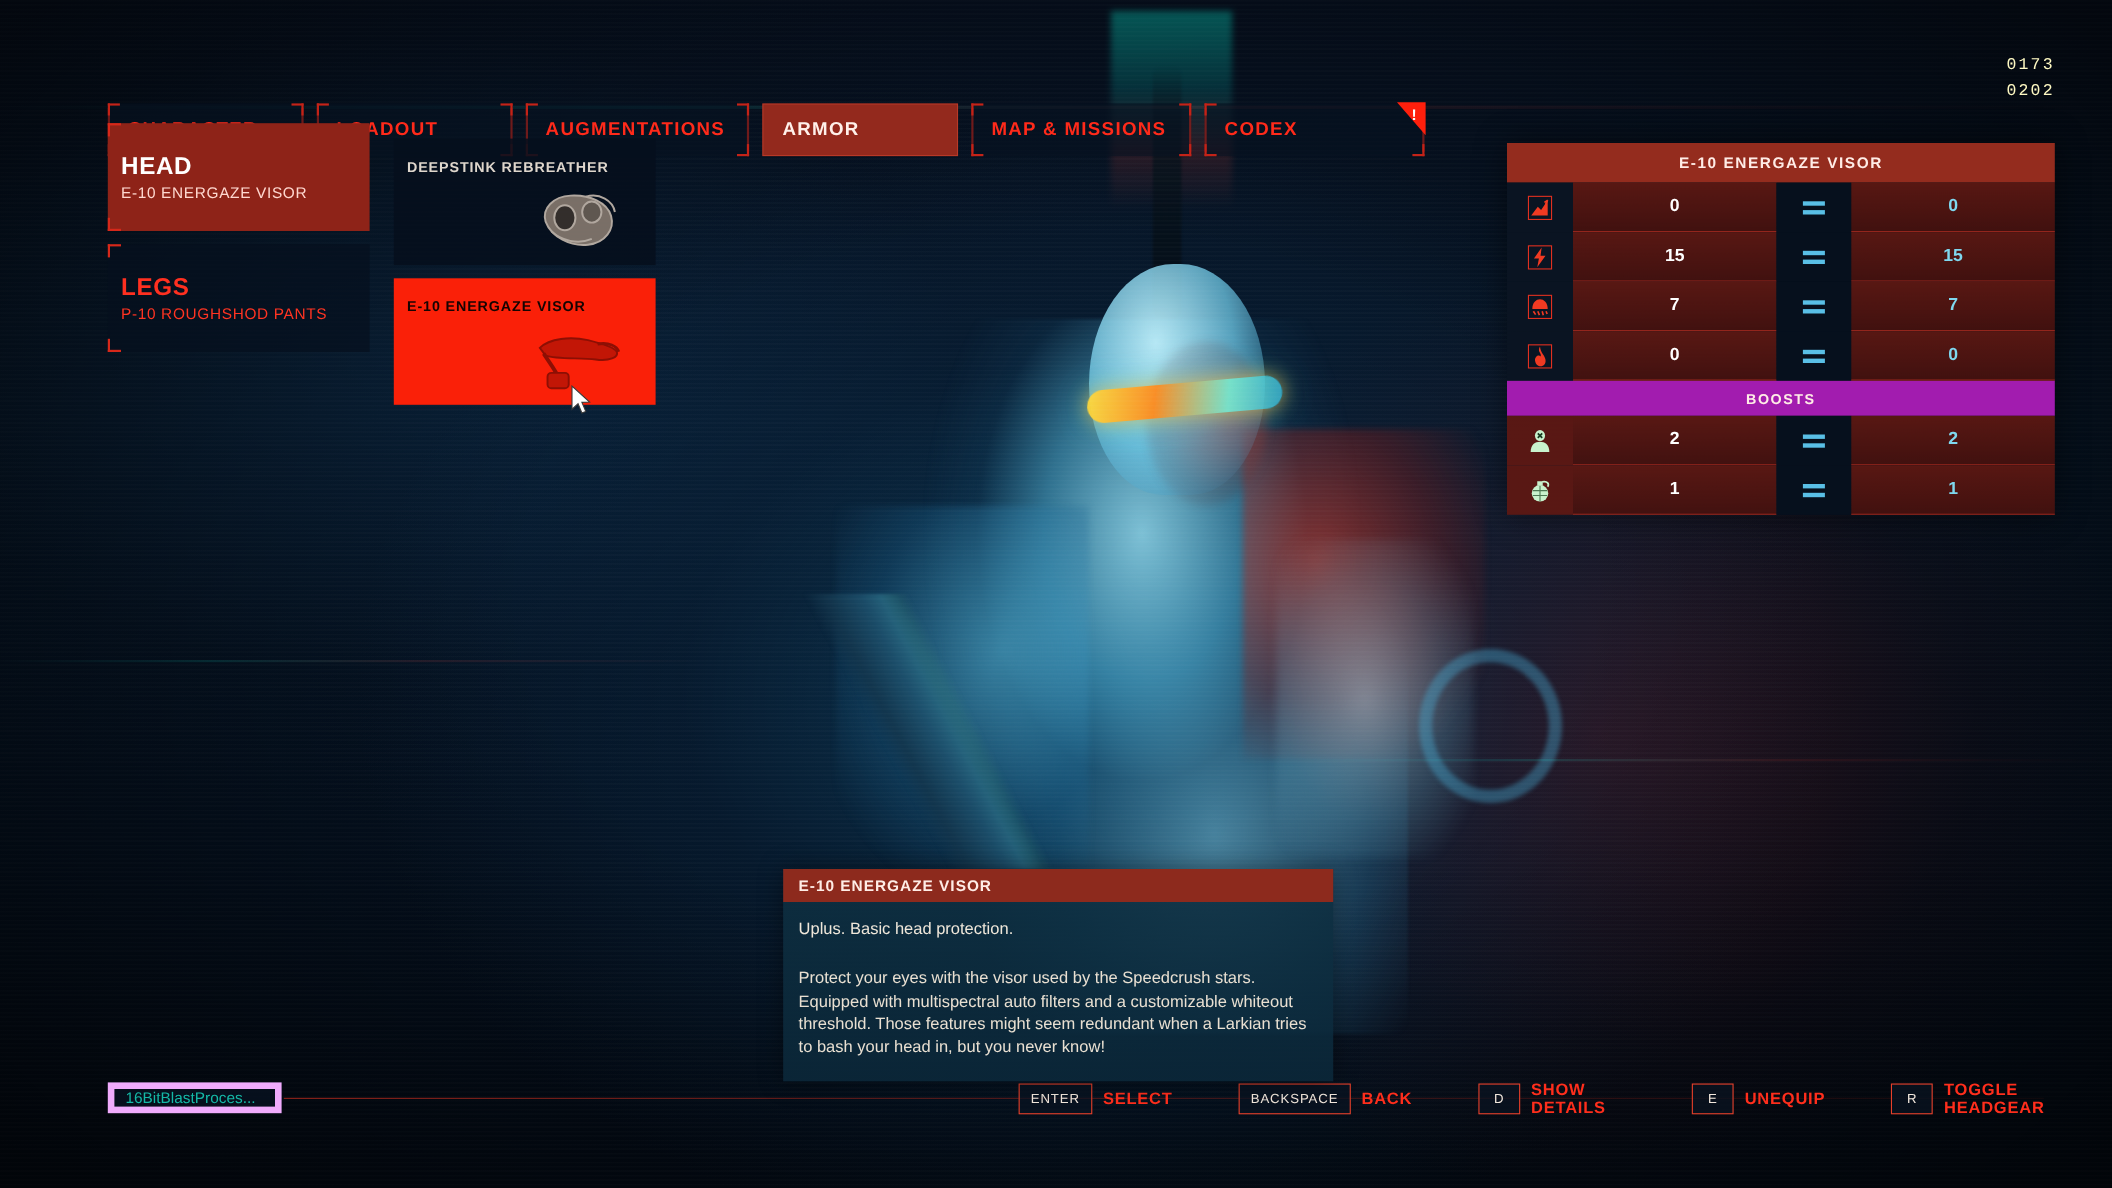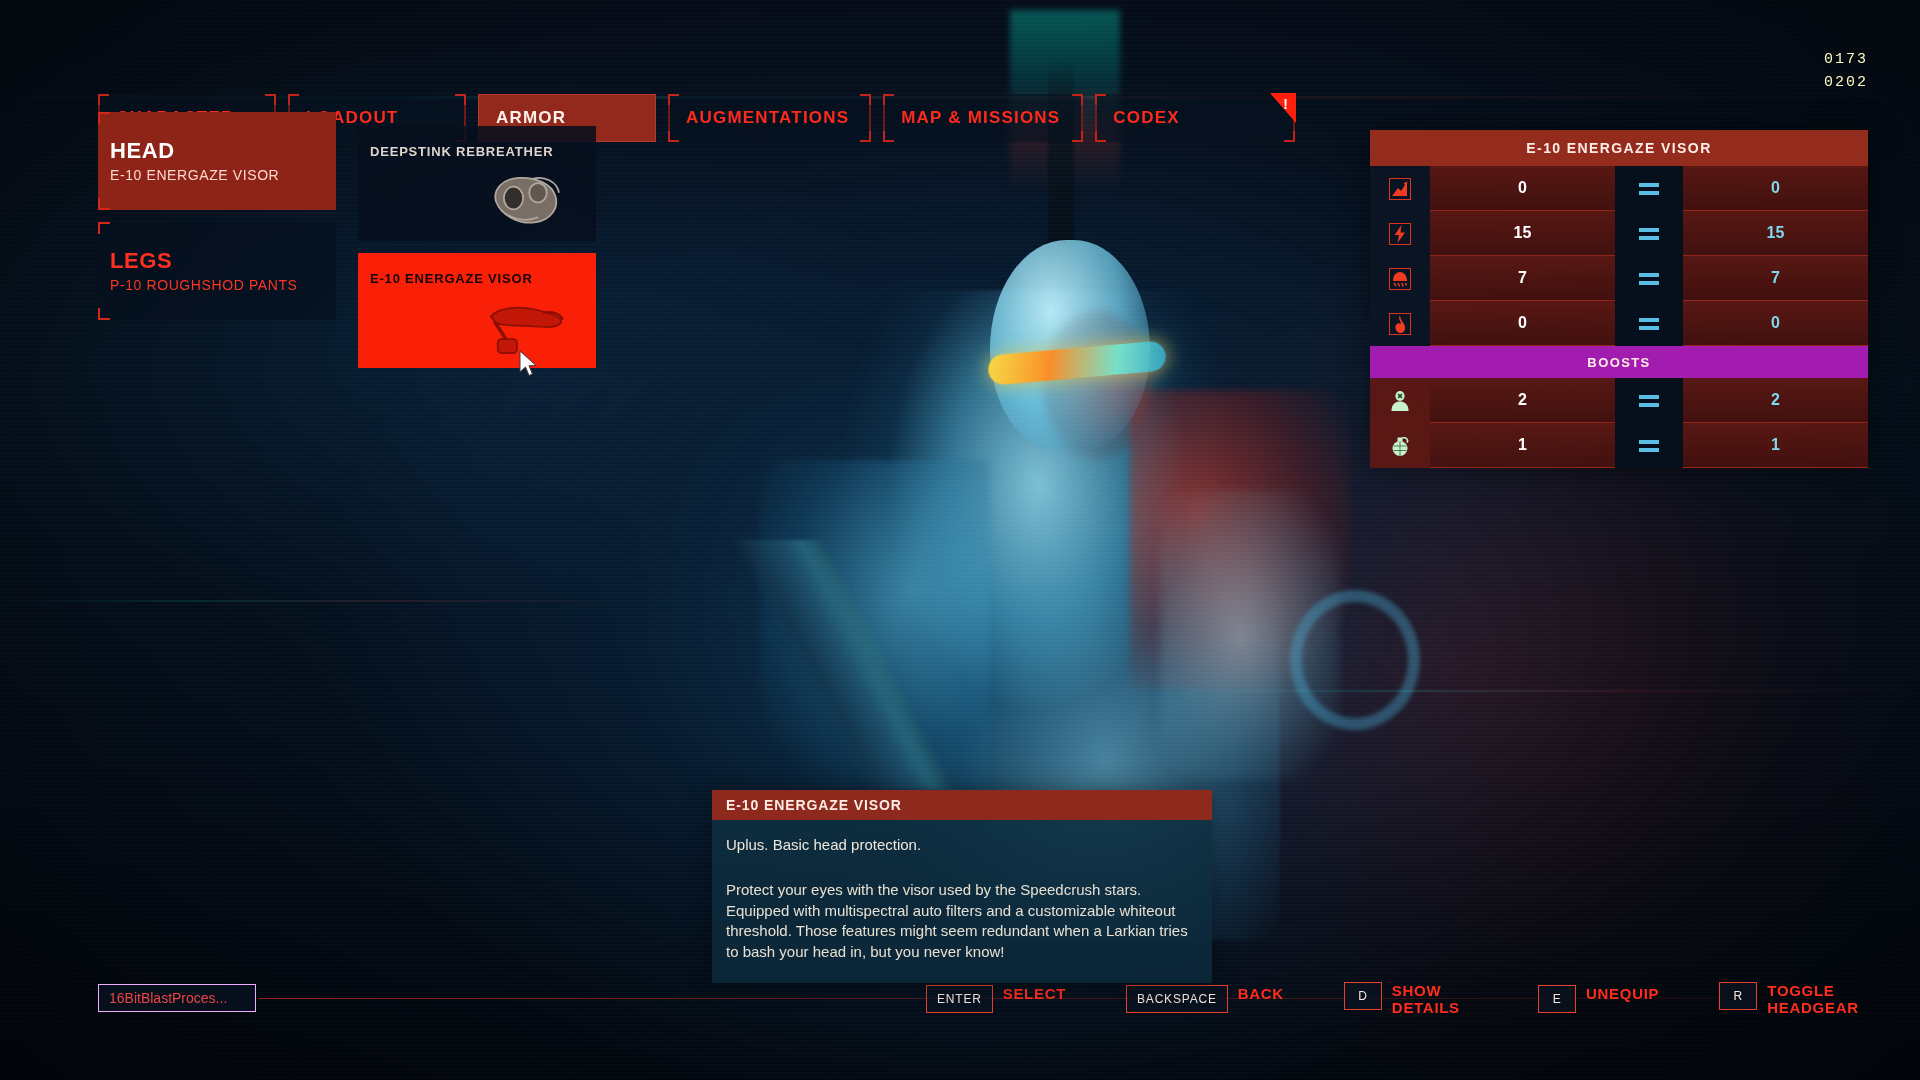--- a/index.html
+++ b/index.html
@@ -314,35 +314,35 @@
   }
 
   
   .bottom-bar {
     position: absolute; left: 0; right: 0; bottom: 56px; height: 40px;
     z-index: 35;
   }
   .profile-box {
     position: absolute; left: 98px; top: 0;
     height: 28px; min-width: 158px;
-    border: 1px solid #f0abfc;
+    border: 6px solid #f0abfc;
     background: rgba(8,18,32,0.8);
     display: flex; align-items: center; padding: 0 10px;
-    color: #ef4444; font-size: 14px;
+    color: #14b8a6; font-size: 14px;
   }
   .profile-line {
     position: absolute; left: 258px; top: 14px;
     height: 1px; width: 1600px;
     background: linear-gradient(90deg, rgba(170,40,28,0.85) 0%, rgba(150,35,25,0.45) 55%, rgba(120,28,20,0.12) 100%);
   }
   .hints {
     position: absolute; left: 900px; top: -2px;
     display: flex; align-items: center; gap: 0px;
   }
-  .hint { display: flex; align-items: flex-start; margin-right: 34px; padding-left: 26px; }
+  .hint { display: flex; align-items: center; margin-right: 34px; padding-left: 26px; }
   .keycap {
     border: 1px solid #e8402a;
     background: rgba(10,20,34,0.7);
     height: 28px; min-width: 38px;
     display: flex; align-items: center; justify-content: center;
     padding: 0 10px;
     color: #f3e8dd; font-size: 12px; letter-spacing: 0.8px;
   }
   .hint-label {
     margin-left: 10px;
@@ -391,31 +391,31 @@
     </div>
     <div class="tab">
       <span class="bracket b-tl"></span>
         <span class="bracket b-tr"></span>
       <span class="bracket b-bl"></span>
         <span class="bracket b-br"></span>
       <span class="edge-l"></span>
         <span class="edge-r"></span>
       <span>LOADOUT</span>
     </div>
-    <div class="tab active">
-      <span>ARMOR</span>
-    </div>
     <div class="tab wide">
       <span class="bracket b-tl"></span>
         <span class="bracket b-tr"></span>
       <span class="bracket b-bl"></span>
         <span class="bracket b-br"></span>
       <span class="edge-l"></span>
         <span class="edge-r"></span>
       <span>AUGMENTATIONS</span>
+    </div>
+    <div class="tab active">
+      <span>ARMOR</span>
     </div>
     <div class="tab wide">
       <span class="bracket b-tl"></span>
         <span class="bracket b-tr"></span>
       <span class="bracket b-bl"></span>
         <span class="bracket b-br"></span>
       <span class="edge-l"></span>
         <span class="edge-r"></span>
       <span>MAP &amp; MISSIONS</span>
     </div>

